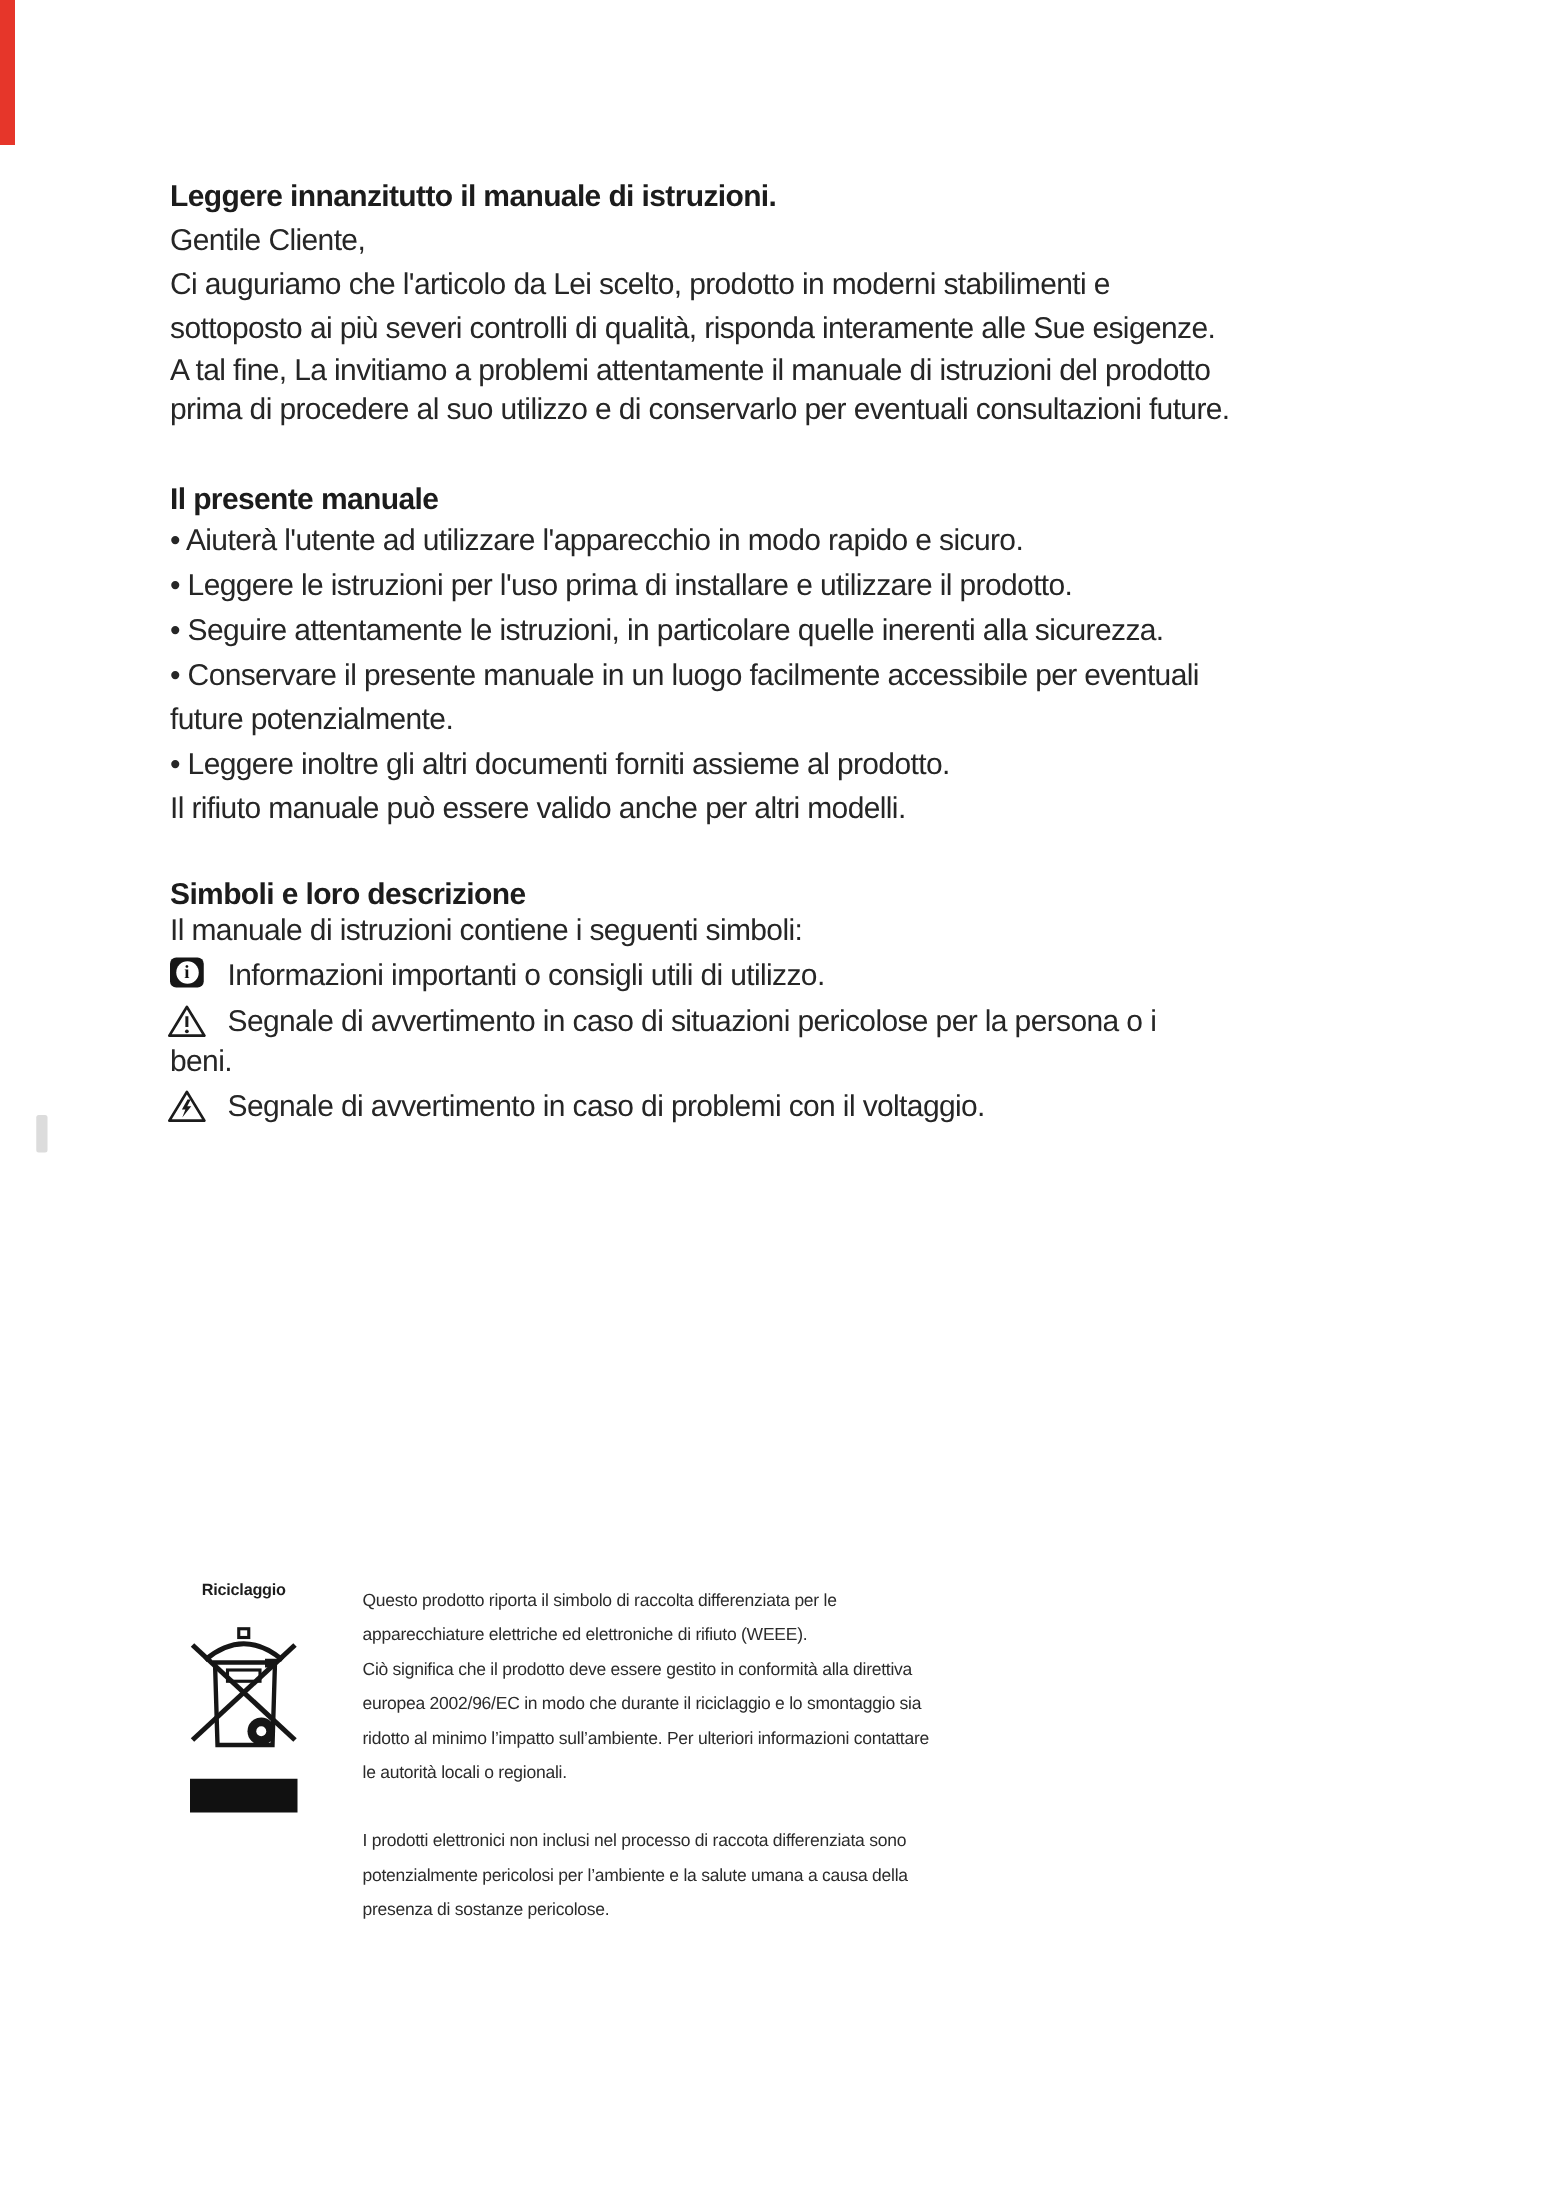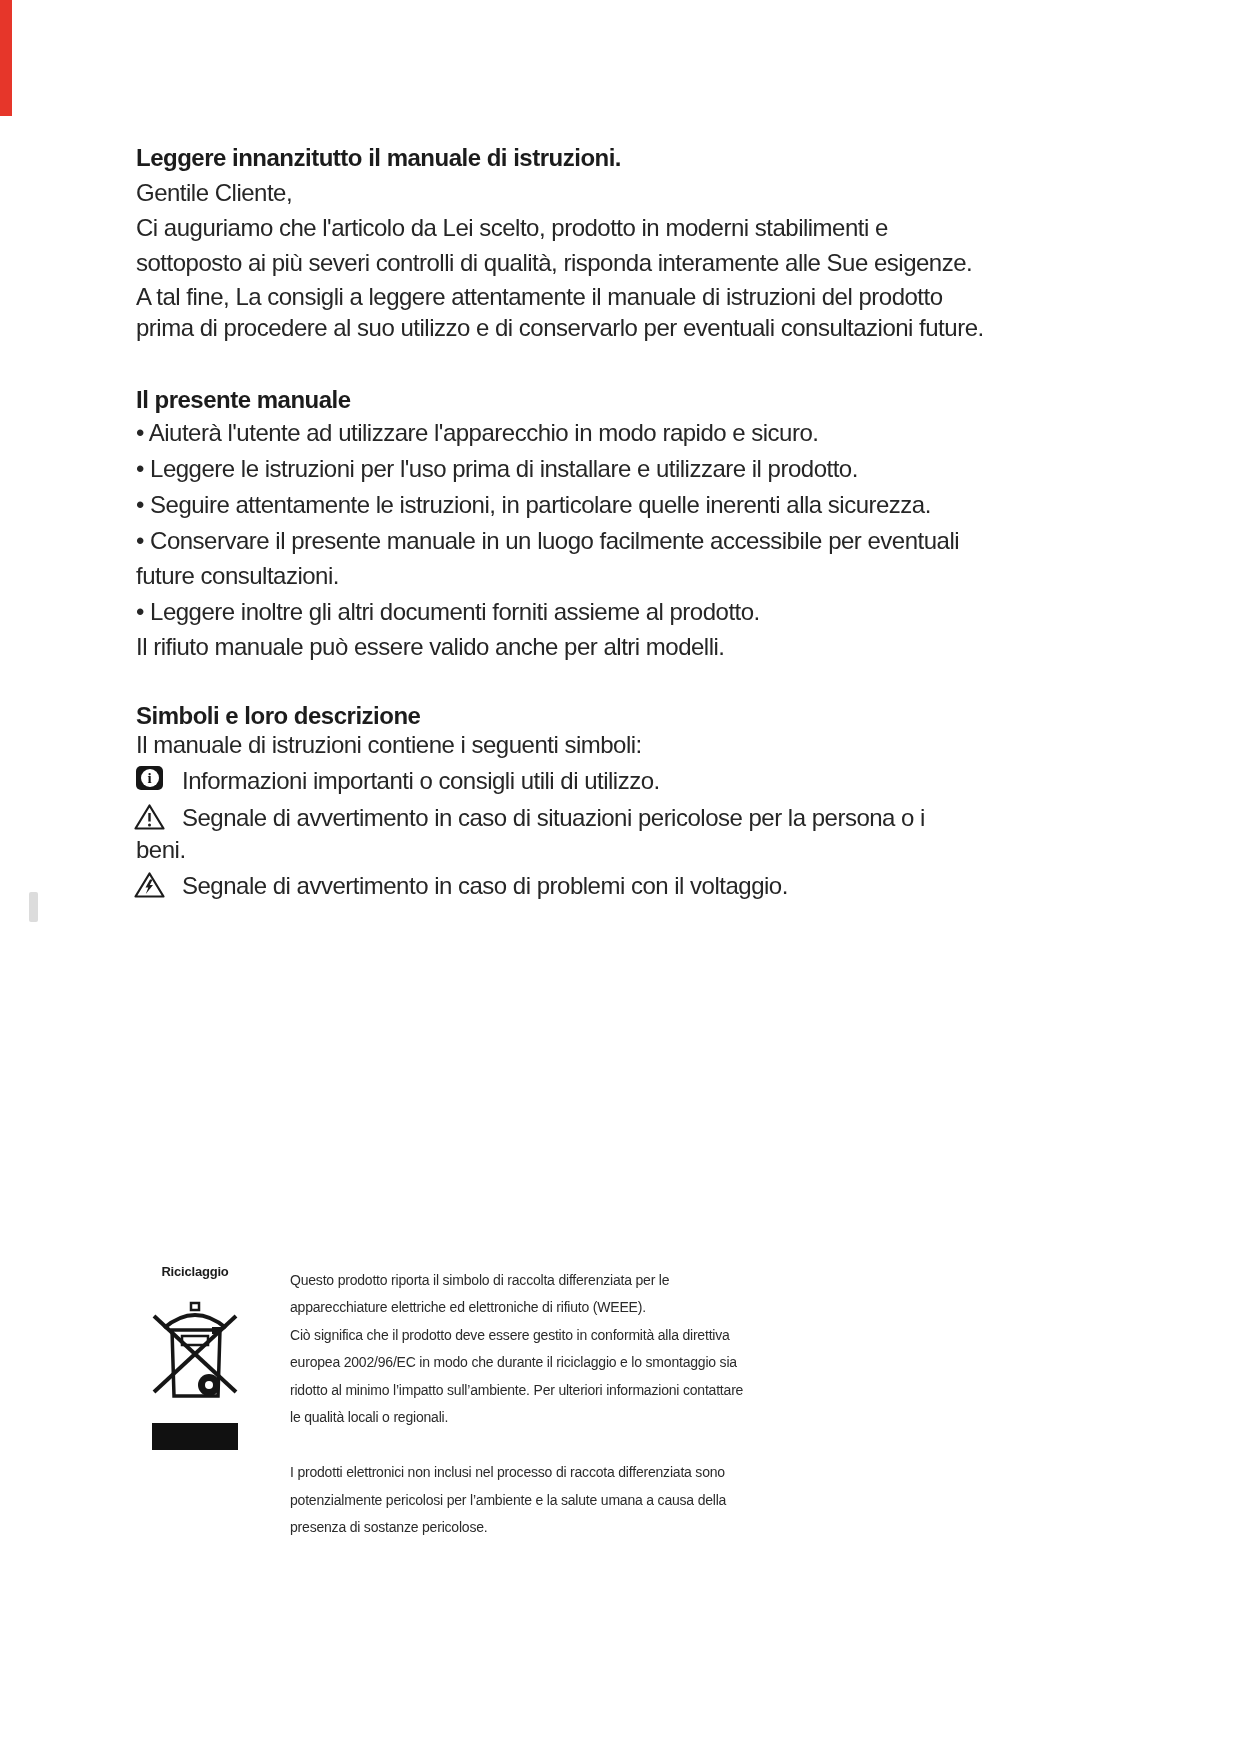--- a/index.html
+++ b/index.html
@@ -38,29 +38,29 @@
 
 <div class="page">
 
   <div class="red-strip"></div>
   <div class="gray-dash"></div>
 
   <div class="line t1 h" style="top:143px">Leggere innanzitutto il manuale di istruzioni.</div>
   <div class="line t1" style="top:178px">Gentile Cliente,</div>
   <div class="line t1" style="top:248px">sottoposto ai più severi controlli di qualità, risponda interamente alle Sue esigenze.</div>
   <div class="line t1" style="top:213px">Ci auguriamo che l'articolo da Lei scelto, prodotto in moderni stabilimenti e</div>
-  <div class="line t1" style="top:282px">A tal fine, La consigli a leggere attentamente il manuale di istruzioni del prodotto</div>
+  <div class="line t1" style="top:282px">A tal fine, La invitiamo a problemi attentamente il manuale di istruzioni del prodotto</div>
   <div class="line t1" style="top:313px">prima di procedere al suo utilizzo e di conservarlo per eventuali consultazioni future.</div>
 
   <div class="line t1 h" style="top:385px">Il presente manuale</div>
   <div class="line t1" style="top:418px">• Aiuterà l'utente ad utilizzare l'apparecchio in modo rapido e sicuro.</div>
   <div class="line t1" style="top:454px">• Leggere le istruzioni per l'uso prima di installare e utilizzare il prodotto.</div>
   <div class="line t1" style="top:490px">• Seguire attentamente le istruzioni, in particolare quelle inerenti alla sicurezza.</div>
   <div class="line t1" style="top:526px">• Conservare il presente manuale in un luogo facilmente accessibile per eventuali</div>
-  <div class="line t1" style="top:561px">future consultazioni.</div>
+  <div class="line t1" style="top:561px">future potenzialmente.</div>
   <div class="line t1" style="top:597px">• Leggere inoltre gli altri documenti forniti assieme al prodotto.</div>
   <div class="line t1" style="top:632px">Il rifiuto manuale può essere valido anche per altri modelli.</div>
 
   <div class="line t1 h" style="top:701px">Simboli e loro descrizione</div>
   <div class="line t1" style="top:730px">Il manuale di istruzioni contiene i seguenti simboli:</div>
 
   <div class="info-icon">
     <div class="disc">i</div>
   </div>
   <div class="line t1" style="top:766px;left:182px">Informazioni importanti o consigli utili di utilizzo.</div>
@@ -105,19 +105,19 @@
     </svg>
   </div>
 
   <div class="black-bar"></div>
 
   <div class="line t2" style="top:1267px">Questo prodotto riporta il simbolo di raccolta differenziata per le</div>
   <div class="line t2" style="top:1294px">apparecchiature elettriche ed elettroniche di rifiuto (WEEE).</div>
   <div class="line t2" style="top:1322px">Ciò significa che il prodotto deve essere gestito in conformità alla direttiva</div>
   <div class="line t2" style="top:1349px">europea 2002/96/EC in modo che durante il riciclaggio e lo smontaggio sia</div>
   <div class="line t2" style="top:1377px">ridotto al minimo l’impatto sull’ambiente. Per ulteriori informazioni contattare</div>
-  <div class="line t2" style="top:1404px">le qualità locali o regionali.</div>
+  <div class="line t2" style="top:1404px">le autorità locali o regionali.</div>
 
   <div class="line t2" style="top:1459px">I prodotti elettronici non inclusi nel processo di raccota differenziata sono</div>
   <div class="line t2" style="top:1487px">potenzialmente pericolosi per l’ambiente e la salute umana a causa della</div>
   <div class="line t2" style="top:1514px">presenza di sostanze pericolose.</div>
 
 </div>
 
 </body></html>

